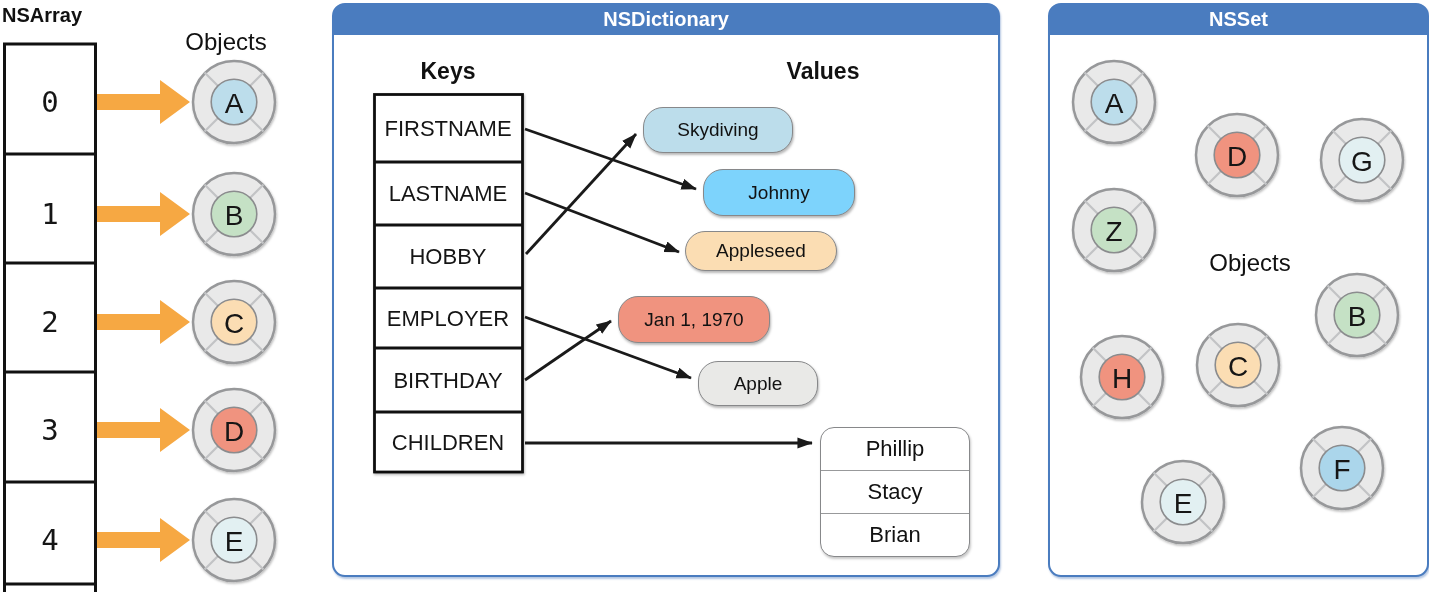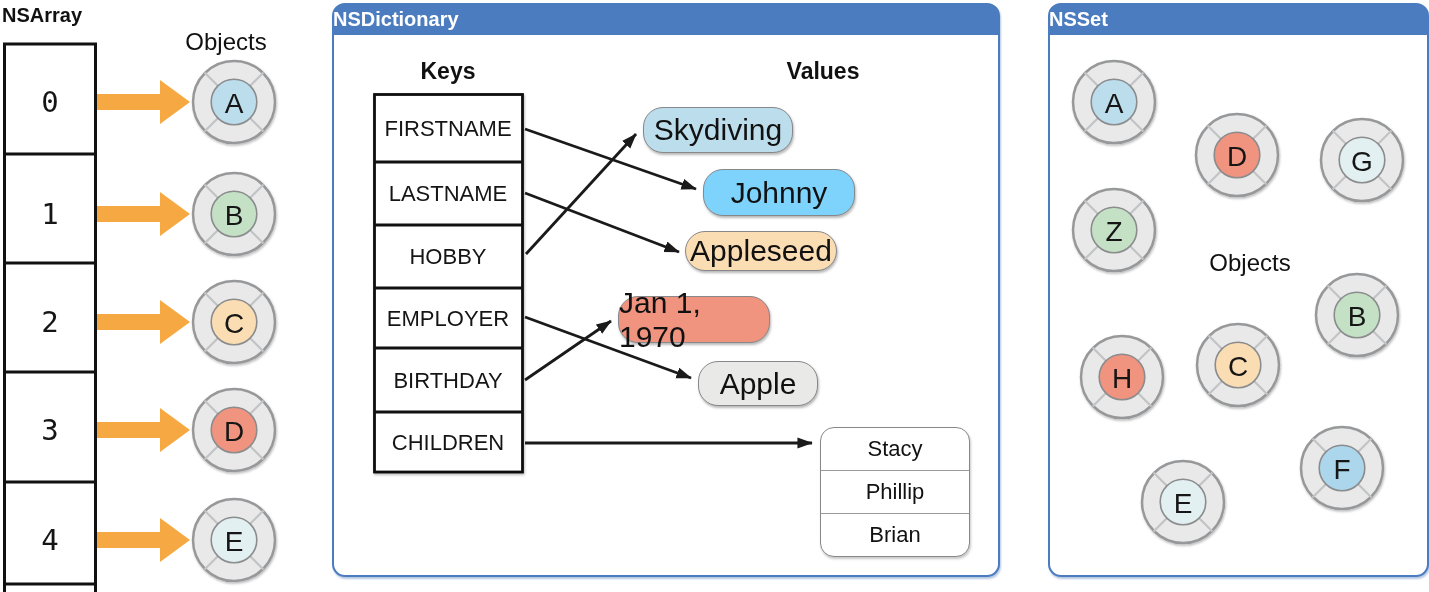--- a/index.html
+++ b/index.html
@@ -14,40 +14,40 @@
 
   .panel {
     position:absolute; top:3px; height:570px; background:#fff;
     border:2px solid var(--blue); border-radius:13px;
     box-shadow:1px 2px 2px rgba(90,130,190,.45);
   }
   .panel-header {
     position:absolute; top:-1px; left:-1px; right:-1px; height:31px;
     background:var(--blue); border-radius:11px 11px 0 0;
     color:#fff; font-weight:bold; font-size:20px;
-    display:flex; align-items:center; justify-content:flex-start;
+    display:flex; align-items:center; justify-content:center;
   }
   #dict-panel { left:332px; width:664px; }
   #set-panel  { left:1048px; width:377px; }
 
   .diagram-title { position:absolute; font-weight:bold; font-size:20px; }
   #nsarray-title { left:2px; top:4px; }
 
   .text-label { position:absolute; font-size:24px; z-index:3;margin-top:8px; }
   #objects-label-array { left:226px; top:34px; }
   #objects-label-set   { left:1250px; top:255px; }
   .col-label { position:absolute; font-weight:bold; font-size:23px; z-index:3; }
   #keys-label   { left:448px; top:71px; }
   #values-label { left:823px; top:71px; }
 
   .pill {
     position:absolute; z-index:3; box-sizing:border-box;
     border:1.5px solid #87888A; border-radius:20px;
     display:flex; align-items:center; justify-content:center;
-    font-size:30px; box-shadow:1px 2px 2.5px rgba(0,0,0,.28);
+    font-size:19px; box-shadow:1px 2px 2.5px rgba(0,0,0,.28);
   }
   #children-table {
     position:absolute; z-index:3; box-sizing:border-box; background:#fff;
     border:1.5px solid #87888A; border-radius:14px; overflow:hidden;
     box-shadow:1px 2px 2.5px rgba(0,0,0,.22);
   }
   .children-row {
     display:flex; align-items:center; justify-content:center;
     font-size:22px; border-bottom:1.5px solid #98999B;
   }
@@ -277,16 +277,16 @@
 <div class="text-label centered" id="objects-label-set">Objects</div>
 
 <div id="pill-layer">
     <div class="pill" style="left: 643px; top: 107px; width: 150px; height: 46px; background: rgb(188, 221, 235);">Skydiving</div>
     <div class="pill" style="left: 703px; top: 169px; width: 152px; height: 47px; background: #7dd3fc;">Johnny</div>
     <div class="pill" style="left: 685px; top: 231px; width: 152px; height: 40px; background: rgb(251, 221, 179);">Appleseed</div>
     <div class="pill" style="left: 618px; top: 296px; width: 152px; height: 47px; background: rgb(240, 147, 127);">Jan 1, 1970</div>
     <div class="pill" style="left: 698px; top: 361px; width: 120px; height: 45px; background: rgb(233, 233, 231);">Apple</div>
   </div>
 <div id="children-table" style="left: 820px; top: 427px; width: 150px;">
+    <div class="children-row" style="height: 42px;">Phillip</div>
     <div class="children-row" style="height: 42px;">Stacy</div>
-    <div class="children-row" style="height: 42px;">Phillip</div>
     <div class="children-row" style="height: 42px;">Brian</div>
   </div>
 
 </body></html>

